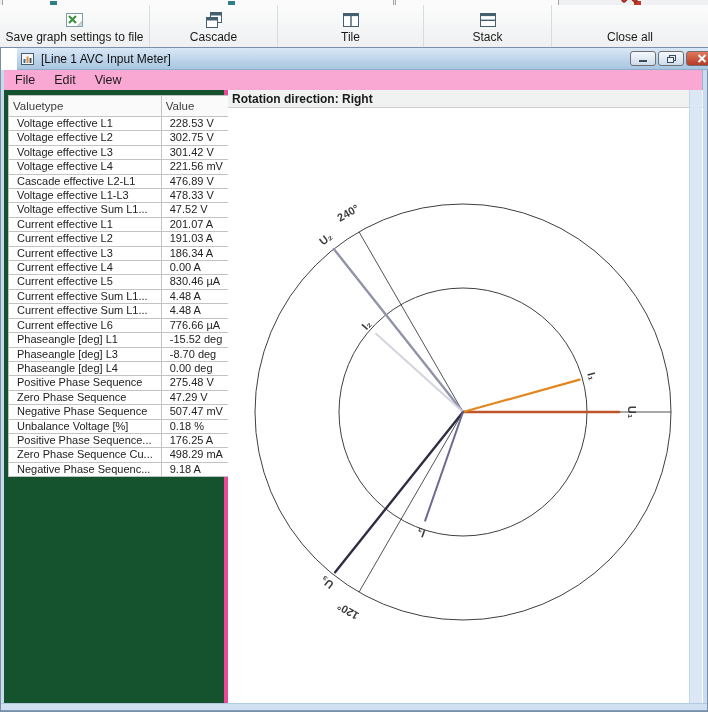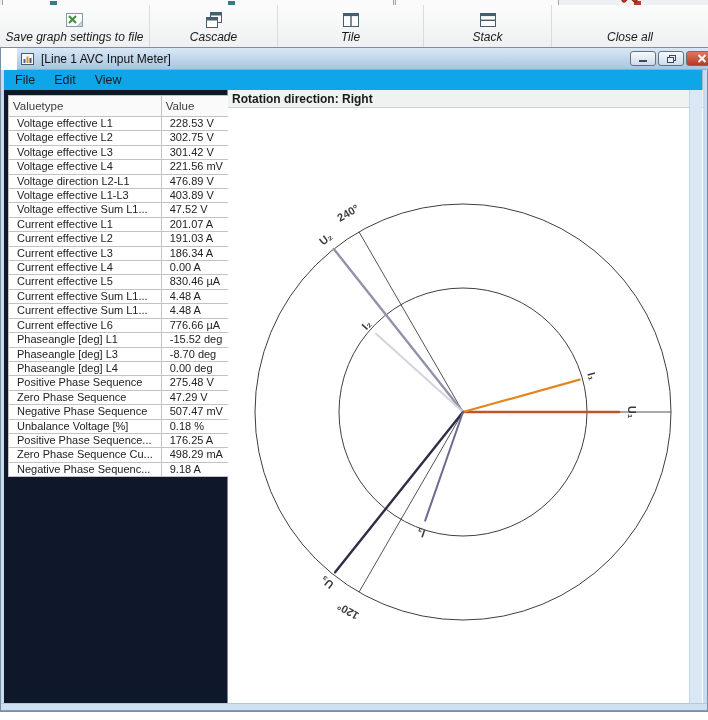--- a/index.html
+++ b/index.html
@@ -7,42 +7,42 @@
     width:708px;height:720px;position:relative;overflow:hidden;
     font-family:"Liberation Sans","DejaVu Sans",sans-serif;
     background:#ffffff;color:#1a1a1a;
     -webkit-font-smoothing:antialiased;
   }
   
   .tabstrip{position:absolute;left:0;top:0;width:708px;height:5px;background:#eef0f1;border-bottom:1px solid #8a8a8a;}
   .tabstrip .tabseg{position:absolute;top:0;height:5px;background:#fbfbfb;border-left:1px solid #a5a5a5;border-right:1px solid #a5a5a5;}
   .tabstrip .dot{position:absolute;top:1px;width:7px;height:4px;}
   
-  .toolbar{position:absolute;left:0;top:5px;width:708px;height:42px;background:linear-gradient(#fcfcfc,#eef0f1);border-bottom:1px solid #c4c9cd;display:flex;font-style:italic;}
+  .toolbar{position:absolute;left:0;top:5px;width:708px;height:42px;background:linear-gradient(#fcfcfc,#eef0f1);border-bottom:1px solid #c4c9cd;display:flex;}
   .tbtn{height:100%;display:flex;flex-direction:column;align-items:center;justify-content:flex-end;padding-bottom:3px;box-sizing:border-box;border-right:1px solid #d9dcde;cursor:default;}
   .tbtn .ticon{height:22px;display:flex;align-items:center;justify-content:center;}
   .tbtn .tlabel{font-size:12px;color:#1a1a1a;white-space:nowrap;line-height:13px;}
   .w1{width:150px}.w2{width:128px}.w3{width:146px}.w4{width:128px}.w5{width:156px;border-right:none;gap:28px;}
   
   .mdi{position:absolute;left:0;top:47px;width:708px;height:665px;box-sizing:border-box;border:1px solid #7a8ea5;}
   .titlebar{position:absolute;left:16px;top:0;width:100%;height:22px;background:linear-gradient(#d9e8f6,#a8c5e0);display:flex;align-items:center;box-sizing:border-box;border-bottom:1px solid #8faecb;}
   .titlebar .wicon{width:15px;height:14px;margin:0 5px 0 4px;}
   .titlebar .wtitle{font-size:12px;color:#111;flex:1;}
   .wbuttons{display:flex;gap:2px;margin-right:5px;}
   .wbtn{width:26px;height:15px;border:1px solid #707070;border-radius:3px;background:linear-gradient(#f6f9fc,#cddcec);display:flex;align-items:center;justify-content:center;font-size:10px;color:#333;box-sizing:border-box;}
   .wbtn.close{width:32px;background:linear-gradient(#e5765a,#b33b27);color:#fff;font-weight:bold;}
-  .menubar{position:absolute;left:3px;top:22px;width:701px;height:20px;background:#0ea5e9;border-bottom:1px solid #d8d8d8;display:flex;align-items:center;}
+  .menubar{position:absolute;left:3px;top:22px;width:701px;height:20px;background:#f9a8d4;border-bottom:1px solid #d8d8d8;display:flex;align-items:center;}
   .menuitem{font-size:12.5px;color:#1a1a1a;padding:2px 8px;margin-left:3px;}
   
   .edgeL{position:absolute;left:0;top:22px;width:3px;bottom:8px;background:#c9dcee;}
   .edgeR{position:absolute;right:0;top:22px;width:4px;bottom:8px;background:#c9dcee;border-left:1px solid #9db4c9;}
   .edgeB{position:absolute;left:0;bottom:0;width:100%;height:8px;background:#cfe0f0;border-top:1px solid #b3c9de;box-sizing:border-box;border-bottom:1px solid #7f9db9;}
   
   .content{position:absolute;left:3px;top:42px;right:4px;bottom:8px;display:flex;}
-  .leftpanel{width:224px;background:#0f172a;border-right:1px solid #ec4899;box-sizing:border-box;position:relative;}
+  .leftpanel{width:224px;background:#14532d;border-right:4px solid #ec4899;box-sizing:border-box;position:relative;}
   .vtable{position:absolute;left:4px;top:5px;border-collapse:collapse;background:#fff;font-size:11px;table-layout:fixed;border:1px solid #8f8f8f;}
   .vtable th{font-weight:normal;text-align:left;color:#3c3c3c;background:#fafafa;padding:4px 4px;font-size:11.5px;border:1px solid #c3c3c3;}
   .vtable td{padding:0 8px;line-height:13.4px;height:13.4px;border:1px solid #c3c3c3;white-space:nowrap;overflow:hidden;color:#222;}
   .col-type{width:138px;}
   .col-val{width:70px;}
   .rightpanel{flex:1;background:#ffffff;position:relative;overflow:hidden;font-weight:bold;}
   .statusbar{position:absolute;left:0;top:0;right:0;height:18px;background:#f0f1f1;border-bottom:1px solid #d0d0d0;font-size:12px;color:#1a1a1a;display:flex;align-items:center;padding-left:4px;box-sizing:border-box;}
   .diagram{position:absolute;left:0;top:18px;right:0;bottom:0;}
   .vscroll{position:absolute;top:0;right:1px;width:13px;bottom:0;background:#dbe7f4;border-left:1px solid #c2d6ea;box-sizing:border-box;z-index:5;}
   svg text{font-family:"Liberation Sans","DejaVu Sans",sans-serif;}
@@ -177,26 +177,26 @@
             </tr>
             <tr>
               <td>Voltage effective L3</td>
               <td>301.42 V</td>
             </tr>
             <tr>
               <td>Voltage effective L4</td>
               <td>221.56 mV</td>
             </tr>
             <tr>
-              <td>Voltage direction L2-L1</td>
+              <td>Cascade effective L2-L1</td>
               <td>476.89 V</td>
             </tr>
             <tr>
               <td>Voltage effective L1-L3</td>
-              <td>403.89 V</td>
+              <td>478.33 V</td>
             </tr>
             <tr>
               <td>Voltage effective Sum L1...</td>
               <td>47.52 V</td>
             </tr>
             <tr>
               <td>Current effective L1</td>
               <td>201.07 A</td>
             </tr>
             <tr>

